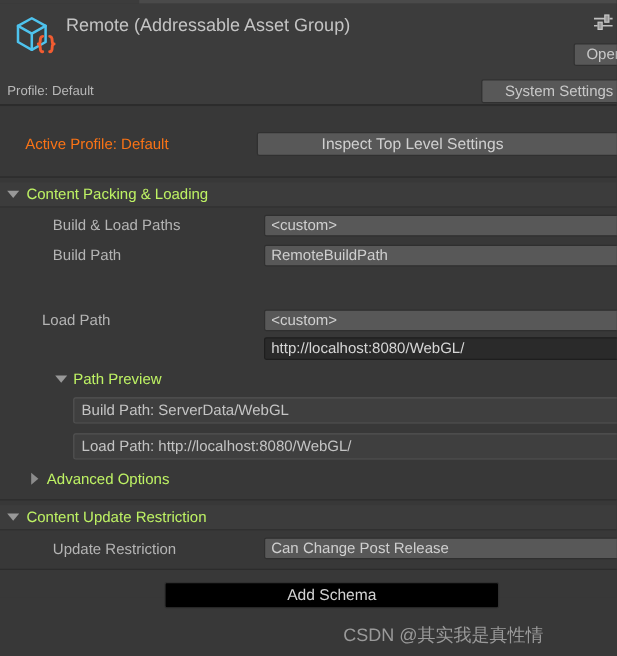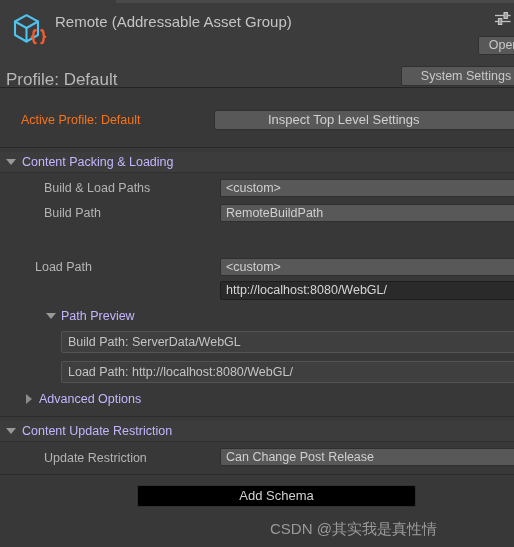--- a/index.html
+++ b/index.html
@@ -73,21 +73,21 @@
     color: #c8c8c8;
     font-size: 12.5px;
     line-height: 17px;
     text-align: center;
     overflow: hidden;
     white-space: nowrap;
   }
   .profile-label {
     position: absolute;
     left: 6px; top: 67px;
-    font-size: 17px;
+    font-size: 11px;
     color: #b8b8b8;
     white-space: nowrap;
   }
   .btn-system-settings {
     position: absolute;
     left: 401px; top: 63px;
     width: 130px; height: 20px;
     background: #585858;
     border: 1px solid #303030;
     border-radius: 2px;
@@ -138,21 +138,21 @@
     position: absolute;
     left: 0;
     width: 514px; height: 21px;
     background: #3c3c3c;
     border-bottom: 1px solid #2f2f2f;
     box-sizing: border-box;
   }
   .sec-title {
     position: absolute;
     font-size: 12.5px;
-    color: #c4b5fd;
+    color: #bef264;
     white-space: nowrap;
   }
 
   .tri {
     position: absolute;
     width: 0; height: 0;
   }
   .tri-down {
     border-left: 5px solid transparent;
     border-right: 5px solid transparent;
@@ -241,21 +241,21 @@
     box-sizing: border-box;
     color: #d2d2d2;
     font-size: 13px;
     line-height: 20px;
     text-align: center;
     white-space: nowrap;
   }
 
   .watermark {
     position: absolute;
-    left: 270px; top: 520px;
+    left: 286px; top: 520px;
     font-size: 15px;
     color: #9a9a9a;
     white-space: nowrap;
   }
 </style>
 </head>
 <body>
 
 <div id="root">
 

